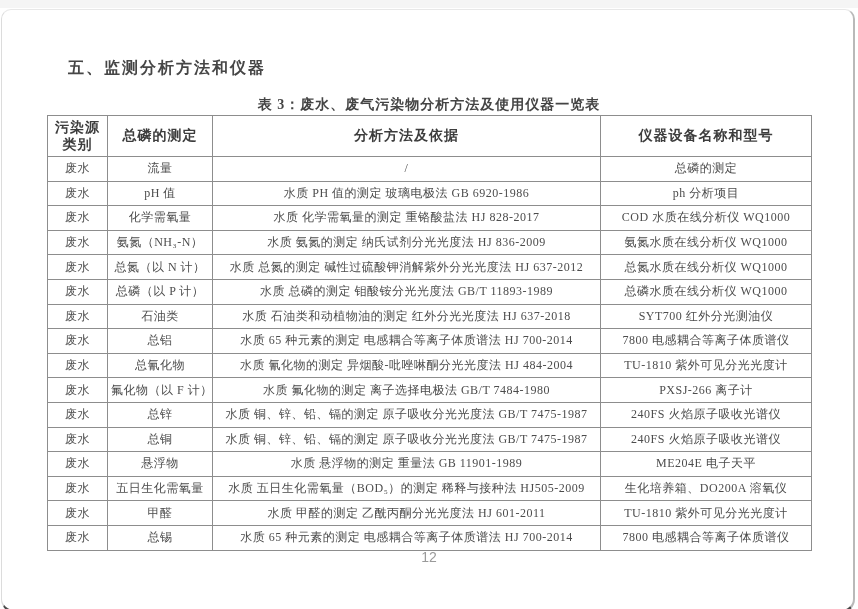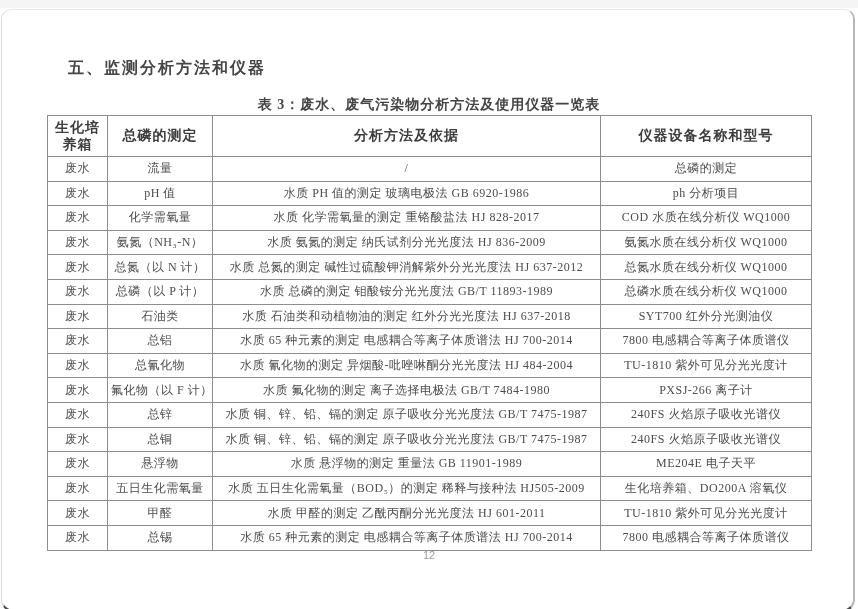--- a/index.html
+++ b/index.html
@@ -82,21 +82,21 @@
     line-height: 1.1;
     white-space: nowrap;
     letter-spacing: 0.5px;
   }
   .page-number {
     position: absolute;
     left: 0;
     top: 541px;
     width: 858px;
     text-align: center;
-    font-size: 11px;
+    font-size: 14px;
     color: #9a9a9a;
     font-family: "Liberation Sans", sans-serif;
   }
 </style>
 </head>
 <body>
 
 <div class="page">
   <div class="scan-frame"></div>
 
@@ -106,21 +106,21 @@
 
   <table class="analysis">
     <colgroup>
       <col class="c1">
         <col class="c2">
         <col class="c3">
         <col class="c4">
     </colgroup>
     <thead>
       <tr>
-        <th>生化培养箱</th>
+        <th>污染源类别</th>
         <th>总磷的测定</th>
         <th>分析方法及依据</th>
         <th>仪器设备名称和型号</th>
       </tr>
     </thead>
     <tbody id="table-body">
         <tr>
     <td>废水</td>
     <td>流量</td>
     <td>/</td>

